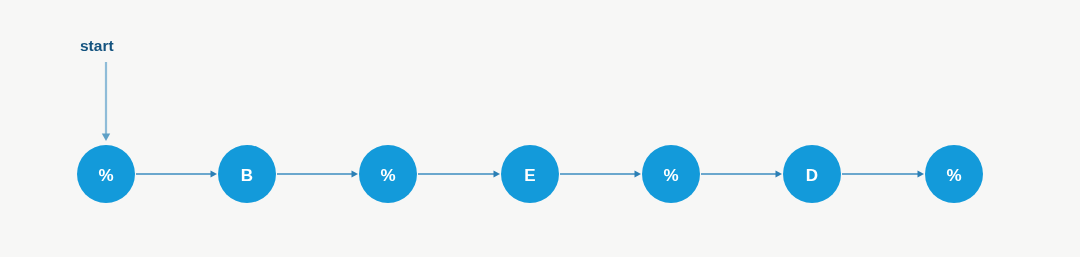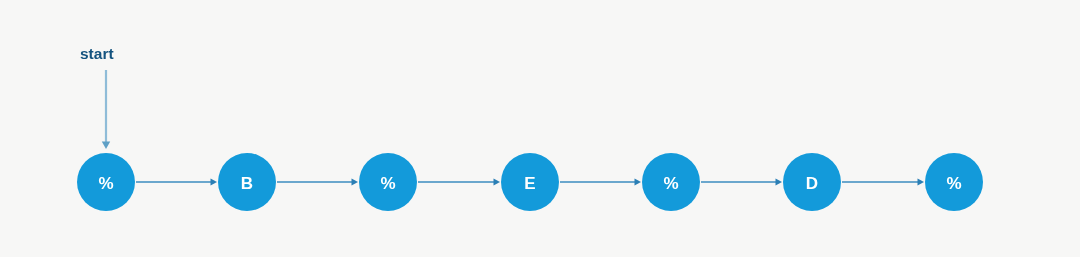--- a/index.html
+++ b/index.html
@@ -11,21 +11,21 @@
     width: 1080px;
     height: 257px;
     background: #f7f7f6;
     font-family: "Liberation Sans", sans-serif;
     overflow: hidden;
     position: relative;
   }
   #diagram-root {
     position: absolute;
     left: 0;
-    top: 8px;
+    top: 0;
     width: 1080px;
     height: 230px;
     text-align: right;
   }
   svg.graph-canvas {
     display: block;
     width: 1080px;
     height: 257px;
     background: #f7f7f6;
   }

